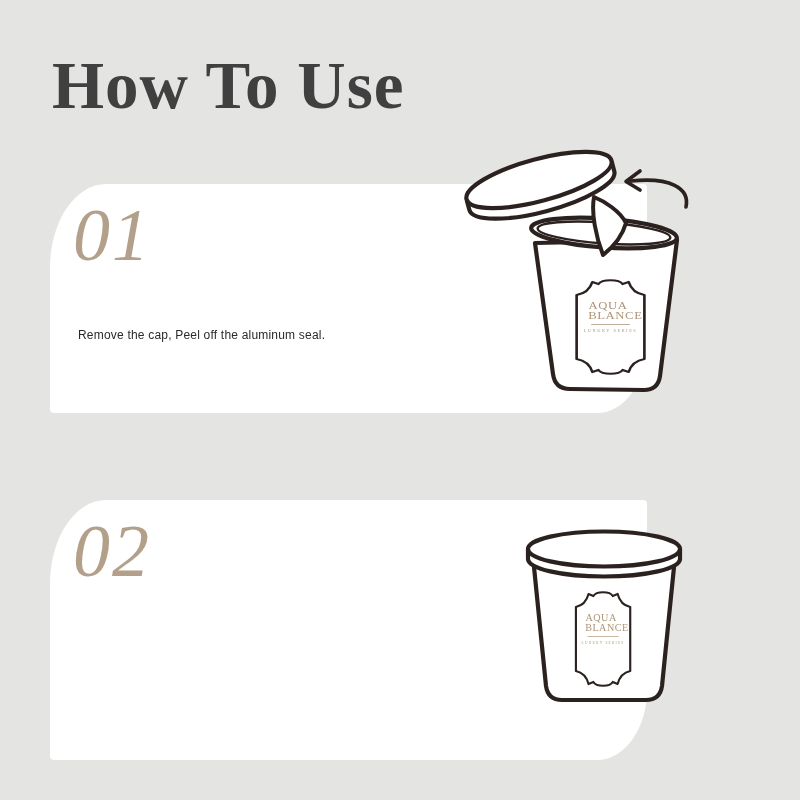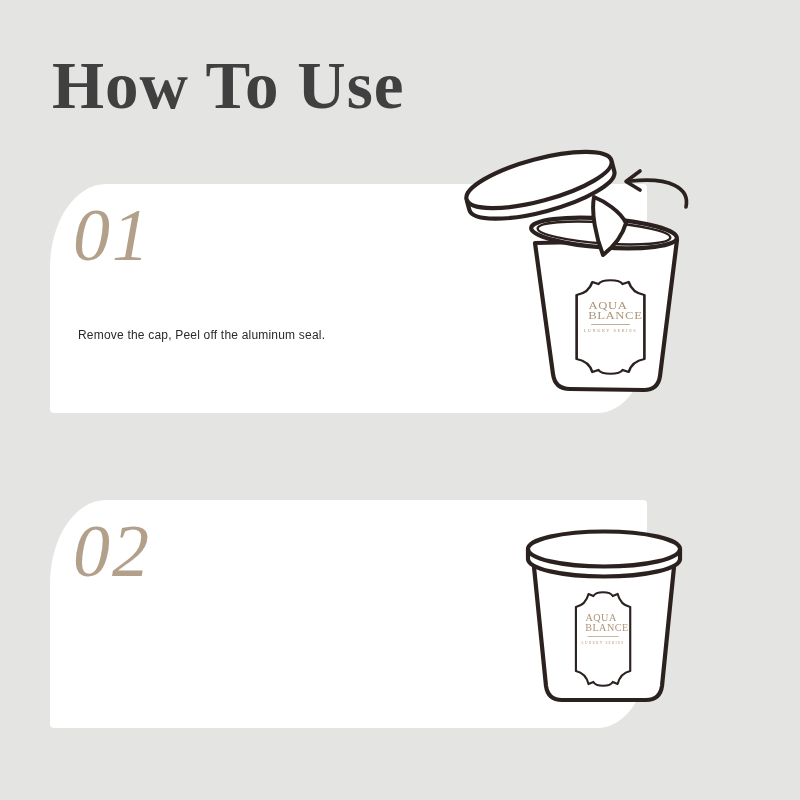--- a/index.html
+++ b/index.html
@@ -19,21 +19,21 @@
   }
 
   .step-card{
     position:absolute;left:50px;width:597px;background:#ffffff;
   }
   .step-card.card-1{
     top:184px;height:229px;
     border-radius:56px 4px 50px 4px / 84px 4px 70px 4px;
   }
   .step-card.card-2{
-    top:500px;height:228px;
+    top:500px;height:260px;
     border-radius:56px 4px 50px 4px / 84px 4px 70px 4px;
   }
   .step-number{
     position:absolute;left:23px;top:14px;margin:0;
     font-family:"Liberation Serif","DejaVu Serif",serif;
     font-style:italic;font-weight:400;
     font-size:74px;line-height:1;letter-spacing:2px;
     color:#b3a08a;
   }
   .step-text{

